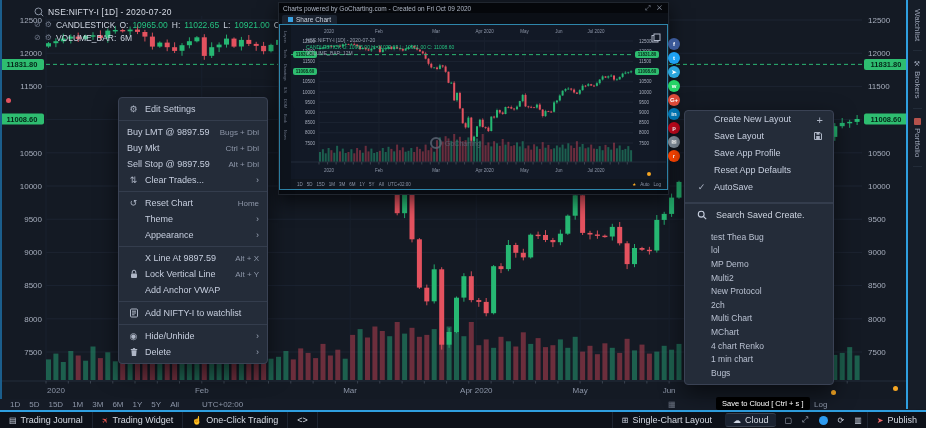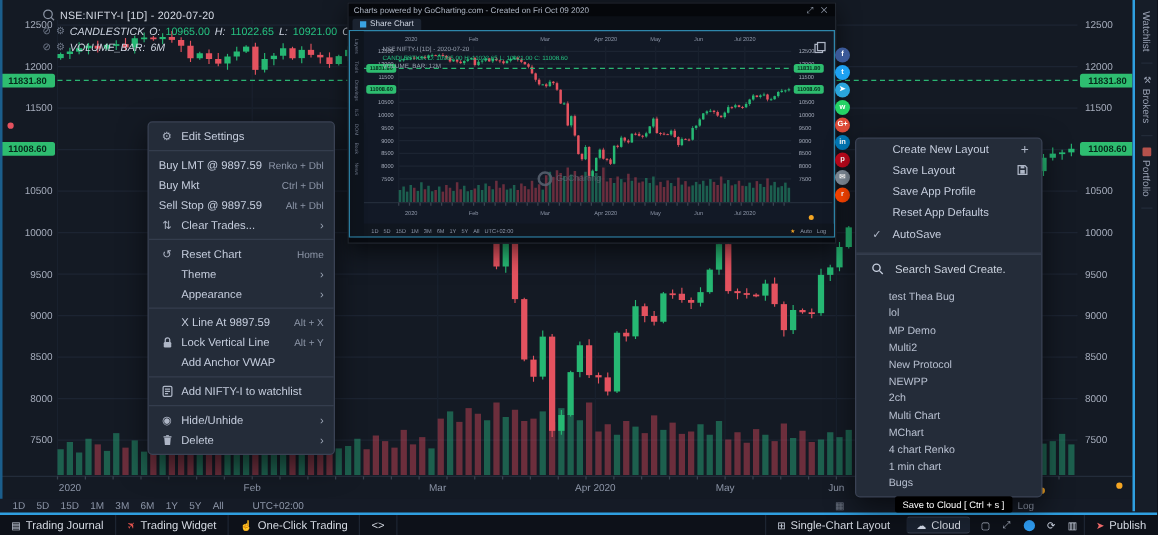--- a/index.html
+++ b/index.html
@@ -7,21 +7,21 @@
        background:#141a24;font-family:"Liberation Sans",sans-serif;
        -webkit-font-smoothing:antialiased;color:#c6cede;}
   svg{display:block;}
   #main-svg{position:absolute;left:0;top:0;z-index:1;}
   #left-accent{position:absolute;left:0;top:0;width:2px;height:409px;background:#1b5e8c;z-index:2;}
 
   
   #legend{position:absolute;left:34px;top:5px;z-index:3;font-size:8.5px;color:#c6cede;}
   .lg-row{display:flex;align-items:center;gap:4px;height:13px;white-space:nowrap;}
   .lg-ic{color:#6f7889;font-size:8px;display:inline-flex;align-items:center;}
-  .lg-t{color:#cdd4e0;font-style:italic;}
+  .lg-t{color:#cdd4e0;}
   .lg-v{color:#26c281;}
   .lg-sym{color:#d7dce6;letter-spacing:.2px;}
 
   
   #popup{position:absolute;left:278px;top:2px;width:389px;height:191px;z-index:5;
          background:#080b11;border:1px solid #20262f;box-shadow:0 6px 18px rgba(0,0,0,.6);}
   .pp-title{height:10px;display:flex;align-items:center;justify-content:space-between;
             padding:0 4px;background:#05070b;color:#aeb6c4;font-size:6.5px;white-space:nowrap;overflow:hidden;}
   .pp-winbtns{color:#8a93a3;font-size:7px;letter-spacing:2px;}
   .pp-tabs{height:11px;background:#0b0f16;display:flex;align-items:flex-end;padding-left:3px;}
@@ -1068,21 +1068,21 @@
         <div class="cm-row">
           <span class="cm-ic">
             <span class="uic">⚙</span>
           </span>
           <span class="cm-label">Edit Settings</span>
         </div>
       </div>
       <div class="cm-sec">
         <div class="cm-row">
           <span class="cm-label">Buy LMT @ 9897.59</span>
-          <span class="cm-right">Renko + Dbl</span>
+          <span class="cm-right">Bugs + Dbl</span>
         </div>
         <div class="cm-row">
           <span class="cm-label">Buy Mkt</span>
           <span class="cm-right">Ctrl + Dbl</span>
         </div>
         <div class="cm-row">
           <span class="cm-label">Sell Stop @ 9897.59</span>
           <span class="cm-right">Alt + Dbl</span>
         </div>
         <div class="cm-row">
@@ -1208,21 +1208,20 @@
           </svg>
         </span>
         <span>Search Saved Create.</span>
       </div>
       <div class="cm-sec" style="padding: 4px 0px;">
         <div class="lm-item">test Thea Bug</div>
         <div class="lm-item">lol</div>
         <div class="lm-item">MP Demo</div>
         <div class="lm-item">Multi2</div>
         <div class="lm-item">New Protocol</div>
-        <div class="lm-item">NEWPP</div>
         <div class="lm-item">2ch</div>
         <div class="lm-item">Multi Chart</div>
         <div class="lm-item">MChart</div>
         <div class="lm-item">4 chart Renko</div>
         <div class="lm-item">1 min chart</div>
         <div class="lm-item">Bugs</div>
       </div>
     </div>
   <div id="tooltip">Save to Cloud [ Ctrl + s ]</div>
 

